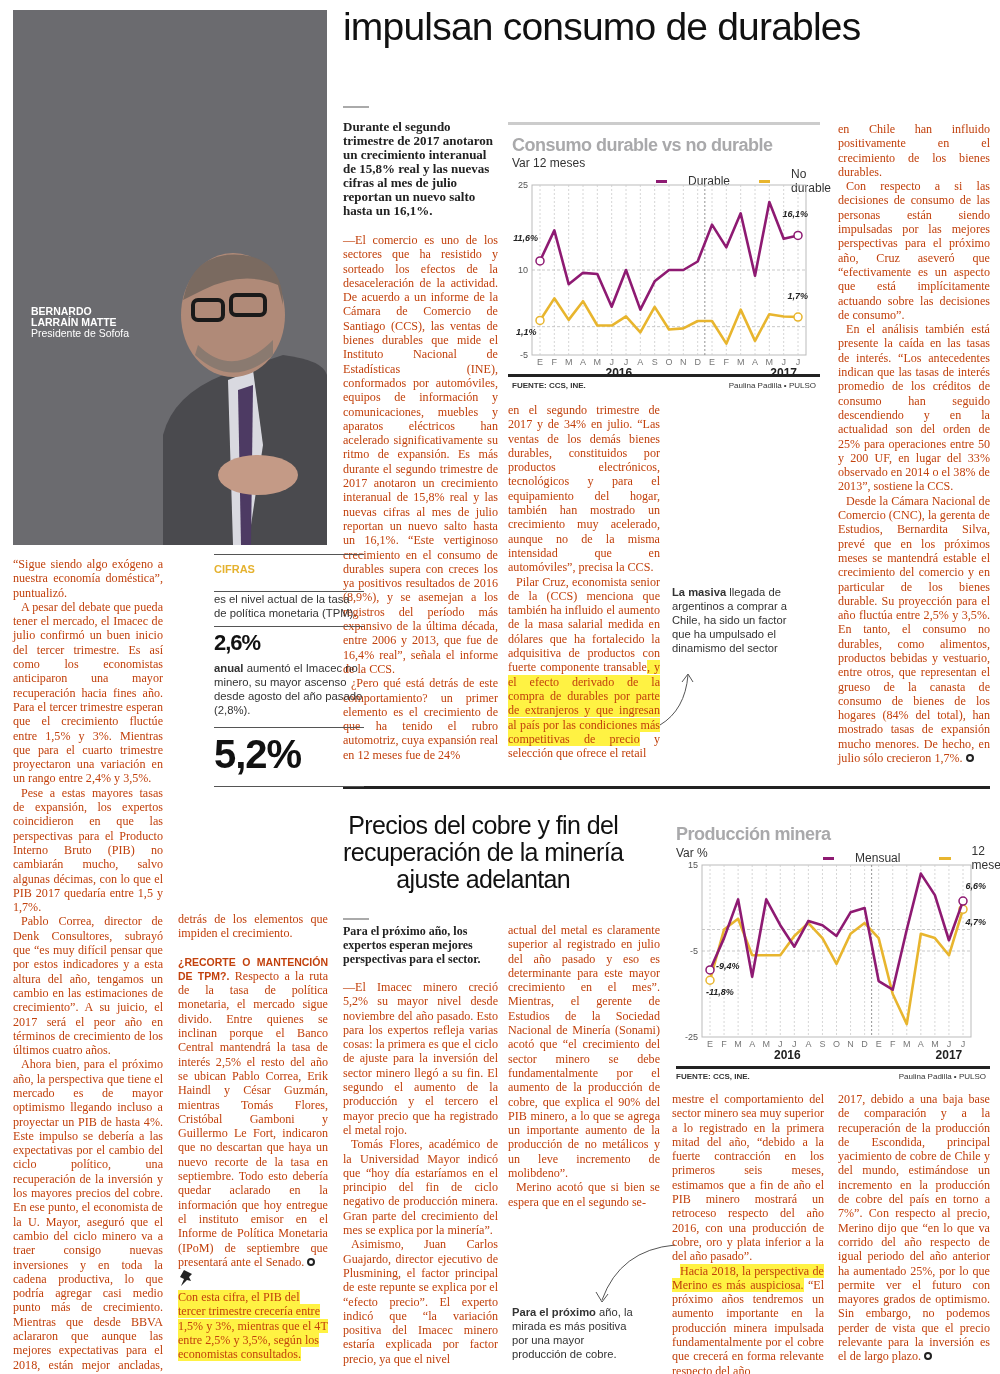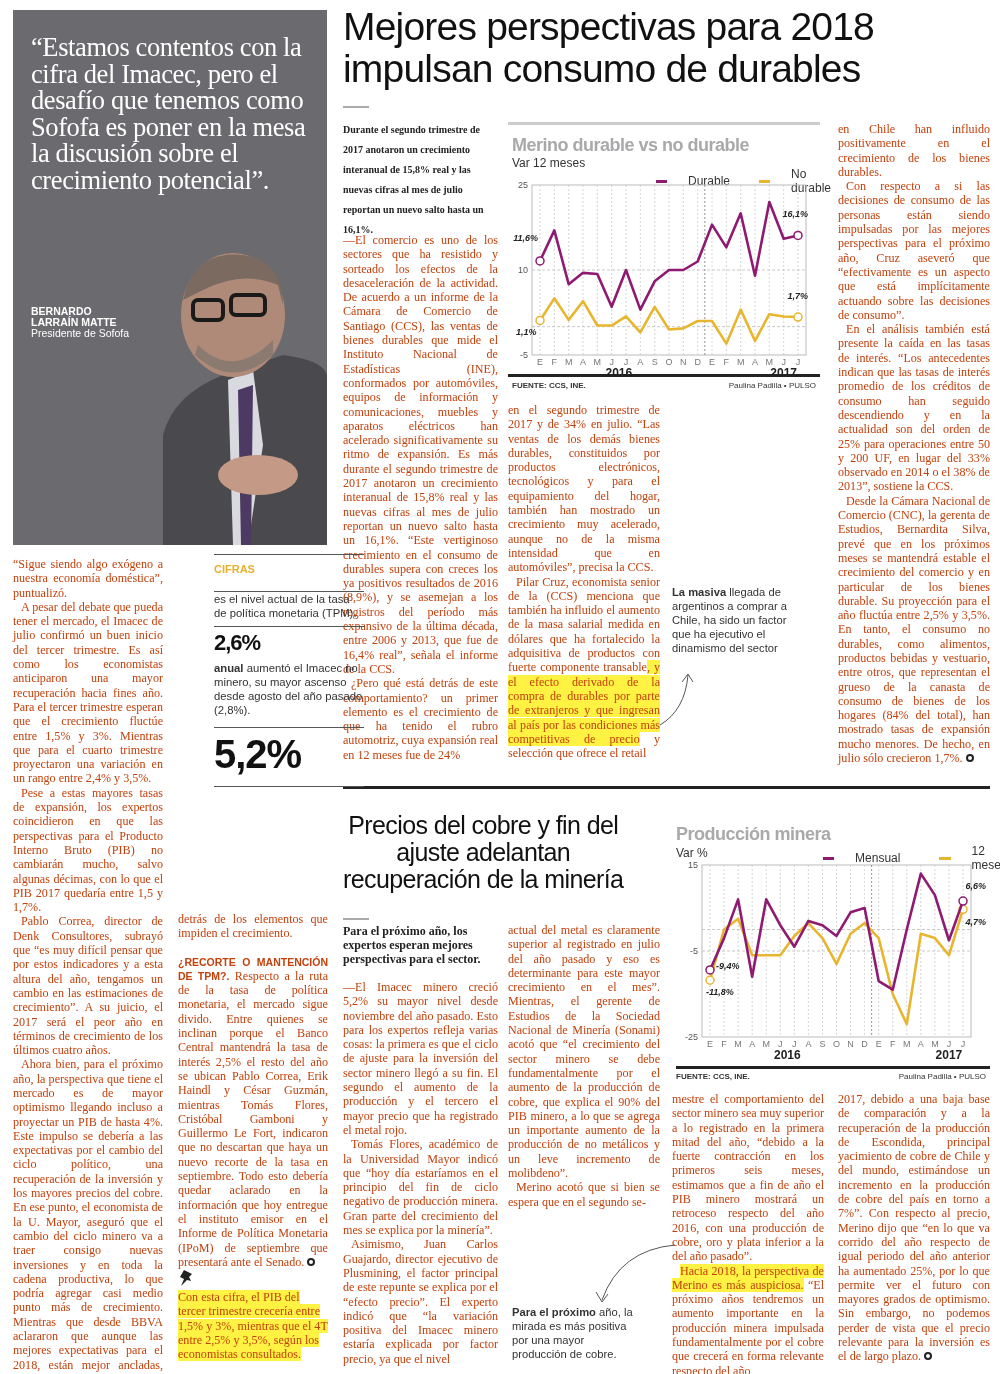--- a/index.html
+++ b/index.html
@@ -8,73 +8,71 @@
   .sans { font-family: "Liberation Sans", "DejaVu Sans", sans-serif; }
   .body-text { font-family: "Liberation Serif", serif; font-size: 12.1px; line-height: 14.3px; text-align: justify; color: #c2410c; hyphens: auto; }
   .body-text p { text-indent: 8px; }
   .body-text p.noindent { text-indent: 0; }
   .hl { background: #fff243; }
   .quote-panel { left: 13px; top: 10px; width: 314px; height: 535px; background: #6b6b6f; overflow: hidden; }
   .quote-text { left: 18px; top: 24px; width: 290px; color: #fff; font-family: "Liberation Serif", serif; font-size: 26.5px; line-height: 26.5px; letter-spacing: -0.4px; }
   .person-name { left: 18px; top: 296px; color: #fff; font-family: "Liberation Sans", sans-serif; font-weight: bold; font-size: 10.5px; line-height: 11px; }
   .person-role { font-weight: normal; }
   .headline { font-family: "Liberation Sans", sans-serif; color: #111; letter-spacing: -0.8px; }
-  .lead { font-family: "Liberation Serif", serif; font-weight: bold; font-size: 10px; line-height: 20px; color: #222; }
+  .lead { font-family: "Liberation Serif", serif; font-weight: bold; font-size: 13px; line-height: 14px; color: #222; }
   .short-rule { width: 26px; height: 2px; background: #aaa; }
   .chart-title { font-family: "Liberation Sans", sans-serif; font-weight: bold; color: #a9a9ab; font-size: 18px; letter-spacing: -0.5px; }
   .chart-sub { font-family: "Liberation Sans", sans-serif; font-size: 12px; color: #333; }
   .legend { font-family: "Liberation Sans", sans-serif; font-size: 12px; color: #333; display: flex; align-items: center; gap: 21px; }
   .legend .sw { width: 14px; height: 3px; display: inline-block; }
   .src { font-family: "Liberation Sans", sans-serif; font-size: 8px; font-weight: bold; color: #333; }
   .cifras-label { font-family: "Liberation Sans", sans-serif; font-weight: bold; color: #e5b22f; font-size: 11px; }
   .big-num { font-family: "Liberation Sans", sans-serif; font-weight: bold; color: #111; letter-spacing: -1px; }
   .cifra-desc { font-family: "Liberation Sans", sans-serif; font-size: 11.3px; line-height: 14px; color: #333; }
   .rule { height: 1px; background: #555; }
   .callout { font-family: "Liberation Sans", sans-serif; font-size: 11.2px; line-height: 14px; color: #333; }
 </style>
 </head>
 <body>
 
 <div class="abs quote-panel">
-  <div class="abs quote-text">“Estamos contentos con la cifra del Imacec, pero el desafío que tenemos como Sofofa es poner en la mesa la discusión sobre el crecimiento potencial”.</div>
 
   <svg class="abs" style="left:120px;top:235px" width="194" height="300">
     <path d="M30 300 L30 190 Q40 150 90 130 L150 110 Q190 115 194 130 L194 300 Z" fill="#4a4a4e"></path>
     <path d="M95 135 L120 125 L130 200 L115 300 L100 300 Z" fill="#d9d9e0"></path>
     <path d="M105 145 L120 140 L118 300 L108 300 Z" fill="#4d3a63"></path>
     <ellipse cx="100" cy="70" rx="52" ry="62" fill="#b08a78"></ellipse>
     <path d="M50 55 Q60 5 110 10 Q150 15 150 60 L145 40 Q110 25 70 45 Z" fill="#7a6a60"></path>
     <rect x="60" y="55" width="30" height="20" rx="5" fill="none" stroke="#1a1a1a" stroke-width="4"></rect>
     <rect x="98" y="50" width="34" height="20" rx="5" fill="none" stroke="#1a1a1a" stroke-width="4"></rect>
     <path d="M65 100 Q100 135 140 95 L140 110 Q100 145 62 110 Z" fill="#8a7a70"></path>
     <ellipse cx="125" cy="230" rx="40" ry="20" fill="#c49a86"></ellipse>
   </svg>
   <div class="abs person-name">
     <div>BERNARDO</div>
     <div>LARRAÍN MATTE</div>
     <div class="person-role">Presidente de Sofofa</div>
   </div>
 </div>
 
 <div class="abs headline" style="left:343px;top:6px;font-size:39px;line-height:42px;">
-  <div>Mejores perspectivas para 2018</div>
   <div>impulsan consumo de durables</div>
 </div>
 <div class="abs short-rule" style="left:343px;top:106px;"></div>
 
 <div class="abs lead" style="left:343px;top:120px;width:155px;">Durante el segundo trimestre de 2017 anotaron un crecimiento interanual de 15,8% real y las nuevas cifras al mes de julio reportan un nuevo salto hasta un 16,1%.</div>
 
 <div class="abs body-text" style="left:343px;top:233px;width:155px;">
   <p class="noindent">—El comercio es uno de los sectores que ha resistido y sorteado los efectos de la desaceleración de la actividad. De acuerdo a un informe de la Cámara de Comercio de Santiago (CCS), las ventas de bienes durables que mide el Instituto Nacional de Estadísticas (INE), conformados por automóviles, equipos de información y comunicaciones, muebles y aparatos eléctricos han acelerado significativamente su ritmo de expansión. Es más durante el segundo trimestre de 2017 anotaron un crecimiento interanual de 15,8% real y las nuevas cifras al mes de julio reportan un nuevo salto hasta un 16,1%. “Este vertiginoso crecimiento en el consumo de durables supera con creces los ya positivos resultados de 2016 (8,9%), y se asemejan a los registros del período más expansivo de la última década, entre 2006 y 2013, que fue de 16,4% real”, señala el informe de la CCS.</p>
   <p>¿Pero qué está detrás de este comportamiento? un primer elemento es el crecimiento de que ha tenido el rubro automotriz, cuya expansión real en 12 meses fue de 24%</p>
 </div>
 
 <div class="abs" style="left:508px;top:122px;width:312px;height:272px;">
   <div class="abs" style="left:0;top:0;width:312px;height:3px;background:#ccc;"></div>
-  <div class="abs chart-title" style="left:4px;top:13px;">Merino durable vs no durable</div>
+  <div class="abs chart-title" style="left:4px;top:13px;">Consumo durable vs no durable</div>
   <div class="abs chart-sub" style="left:4px;top:34px;">Var 12 meses</div>
   <div class="abs legend" style="left:148px;top:45px;">
     <span class="sw" style="background:#8e1a72"></span>
     <span>Durable</span>
     <span class="sw" style="background:#e8b52e;margin-left:8px"></span>
     <span>No durable</span>
   </div>
   <svg class="abs" style="left:0;top:55px" width="312" height="200" id="chart1svg">
       <rect x="24" y="8" width="274" height="170" fill="none" stroke="#bbb" stroke-width="1"></rect>
       <line x1="32" x2="32" y1="8" y2="178" stroke="#ccc" stroke-dasharray="2,2" stroke-width="0.8"></line>
@@ -138,21 +136,21 @@
   <div class="abs src" style="left:4px;top:259px;">FUENTE: CCS, INE.</div>
   <div class="abs src" style="right:4px;top:259px;font-weight:normal;">Paulina Padilla • PULSO</div>
 </div>
 
 <div class="abs body-text" style="left:508px;top:403px;width:152px;">
   <p class="noindent">en el segundo trimestre de 2017 y de 34% en julio. “Las ventas de los demás bienes durables, constituidos por productos electrónicos, tecnológicos y para el equipamiento del hogar, también han mostrado un crecimiento muy acelerado, aunque no de la misma intensidad que en automóviles”, precisa la CCS.</p>
   <p><span>Pilar Cruz, economista senior de la  (CCS) menciona que también ha influido el aumento de la masa salarial medida en dólares que ha fortalecido la adquisitiva de productos con fuerte componente transable</span><span class="hl">, y el efecto derivado de la compra de durables por parte de extranjeros y que ingresan al país por las condiciones más competitivas de precio</span><span> y selección que ofrece el retail</span></p>
 </div>
 
 <div class="abs callout" style="left:672px;top:585px;width:120px;">
-  <b>La masiva</b><span> llegada de argentinos a comprar a Chile, ha sido un factor que ha ejecutivo el dinamismo del sector</span>
+  <b>La masiva</b><span> llegada de argentinos a comprar a Chile, ha sido un factor que ha umpulsado el dinamismo del sector</span>
 </div>
 <svg class="abs" style="left:655px;top:670px" width="45" height="60">
   <path d="M5 55 Q30 40 33 5" fill="none" stroke="#555" stroke-width="1"></path>
   <path d="M27 12 L33 4 L38 12" fill="none" stroke="#555" stroke-width="1"></path>
 </svg>
 
 <div class="abs body-text" style="left:838px;top:122px;width:152px;">
   <p class="noindent">en Chile han influido positivamente en el crecimiento de los bienes durables.</p>
   <p>Con respecto a si las decisiones de consumo de las personas están siendo impulsadas por las mejores perspectivas para el próximo año, Cruz aseveró que “efectivamente es un aspecto que está implícitamente actuando sobre las decisiones de consumo”.</p>
   <p>En el análisis también está presente la caída en las tasas de interés. “Los antecedentes indican que las tasas de interés promedio de los créditos de consumo han seguido descendiendo y en la actualidad son del orden de 25% para operaciones entre 50 y 200 UF, en lugar del 33% observado en 2014 o el 38% de 2013”, sostiene la CCS.</p>
@@ -189,22 +187,22 @@
 
 <svg class="abs" style="left:178px;top:1268px" width="18" height="20">
   <path d="M6 2 L14 6 L11 9 L13 13 L9 12 L3 18 L6 11 L2 9 Z" fill="#222"></path>
 </svg>
 <div class="abs body-text" style="left:178px;top:1290px;width:150px;text-align:left;">
   <span class="hl">Con esta cifra, el PIB del tercer trimestre crecería entre 1,5% y 3%, mientras que el 4T entre 2,5% y 3,5%, según los economistas consultados.</span>
 </div>
 
 <div class="abs headline" style="left:343px;top:812px;font-size:25px;line-height:27px;letter-spacing:-0.6px;text-align:center;">
   <div>Precios del cobre y fin del</div>
+  <div>recuperación de la minería</div>
   <div>ajuste adelantan</div>
-  <div>recuperación de la minería</div>
 </div>
 <div class="abs short-rule" style="left:343px;top:918px;"></div>
 <div class="abs lead" style="left:343px;top:924px;width:155px;font-size:12px;line-height:14px;">Para el próximo año, los expertos esperan mejores perspectivas para el sector.</div>
 
 <div class="abs body-text" style="left:343px;top:980px;width:155px;">
   <p class="noindent">—El Imacec minero creció 5,2% su mayor nivel desde noviembre del año pasado. Esto para los expertos refleja varias cosas: la primera es que el ciclo de ajuste para la inversión del sector minero llegó a su fin. El segundo el aumento de la producción y el tercero el mayor precio que ha registrado el metal rojo.</p>
   <p>Tomás Flores, académico de la Universidad Mayor indicó que “hoy día estaríamos en el principio del fin de ciclo negativo de producción minera. Gran parte del crecimiento del mes se explica por la minería”.</p>
   <p>Asimismo, Juan Carlos Guajardo, director ejecutivo de Plusmining, el factor principal de este repunte se explica por el “efecto precio”. El experto  indicó que “la variación positiva del Imacec minero estaría explicada por factor precio, ya que el nivel</p>
 </div>
 

